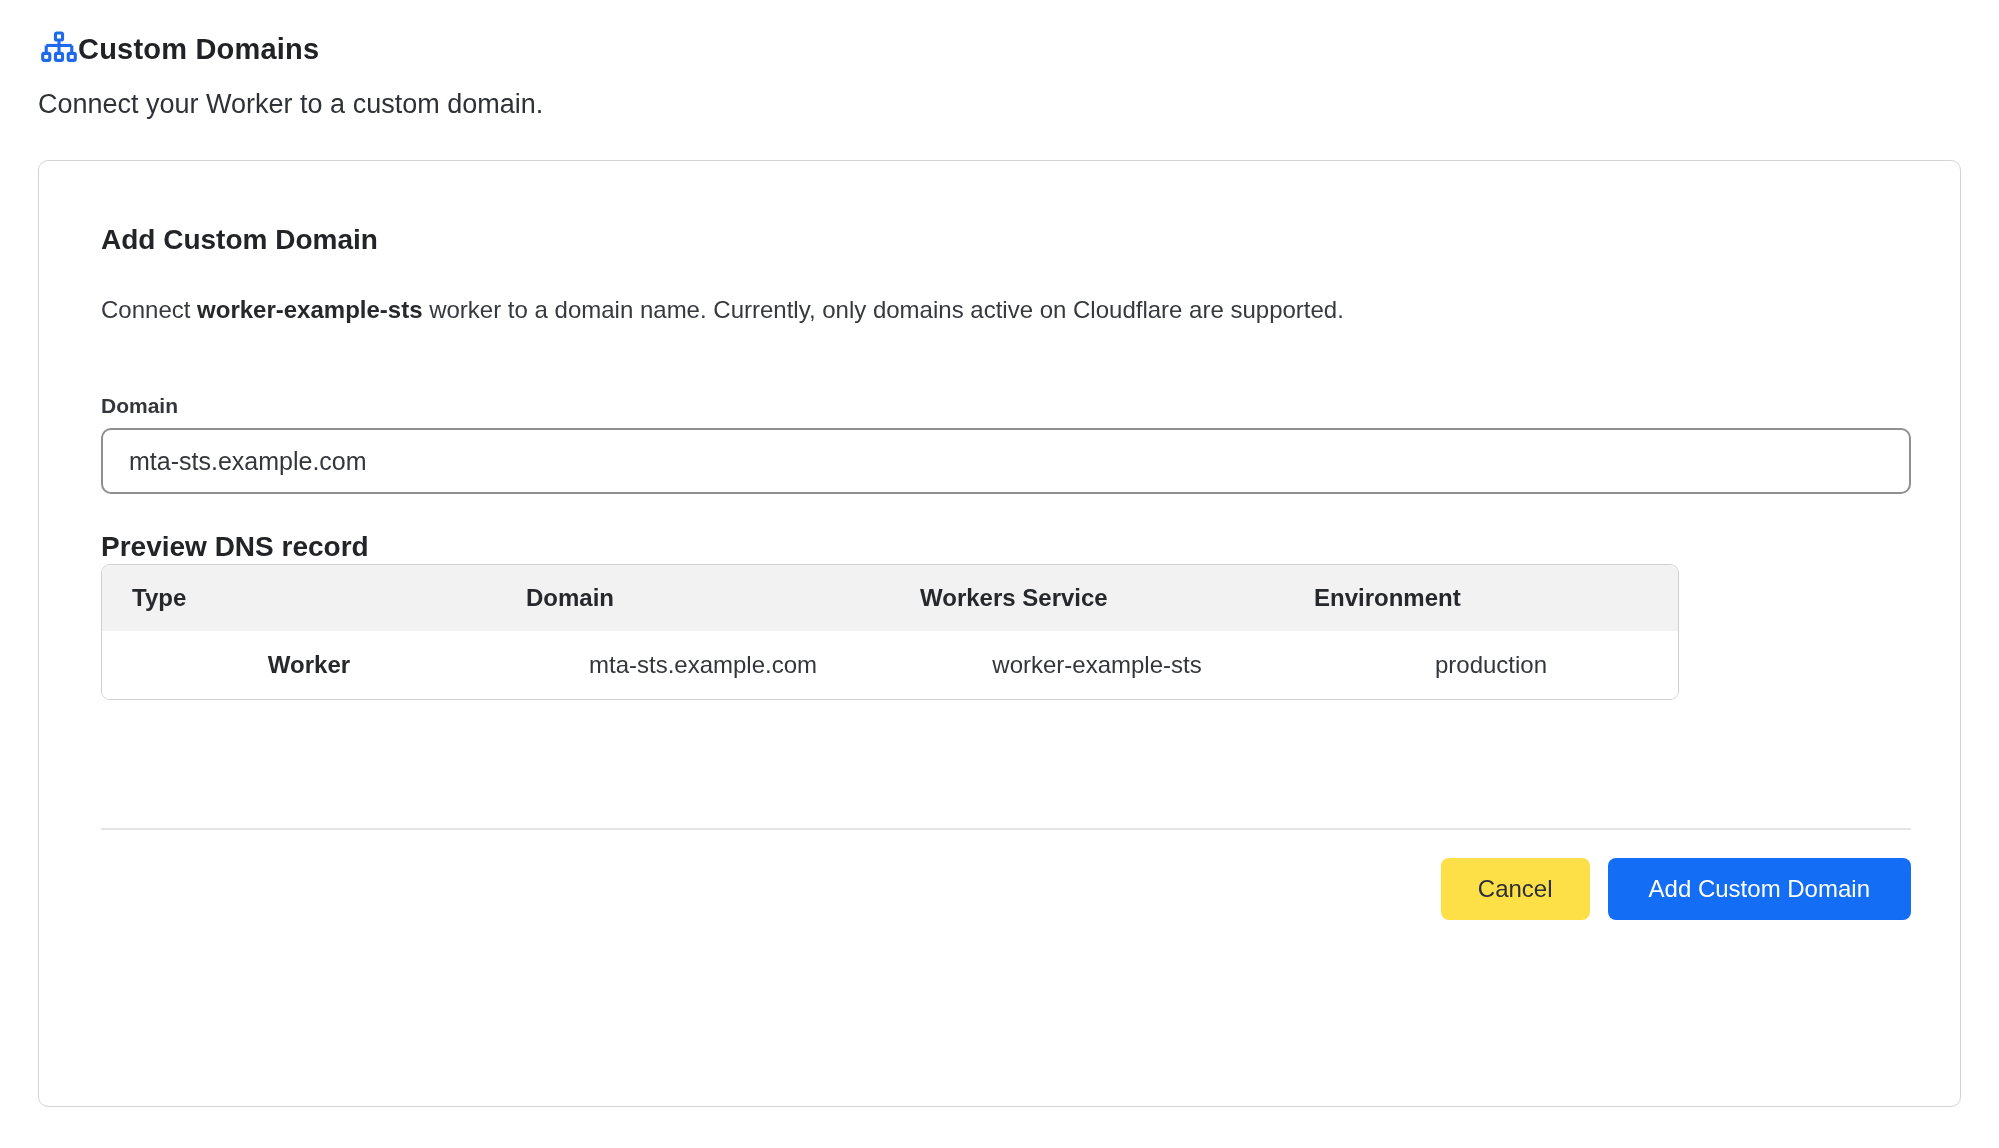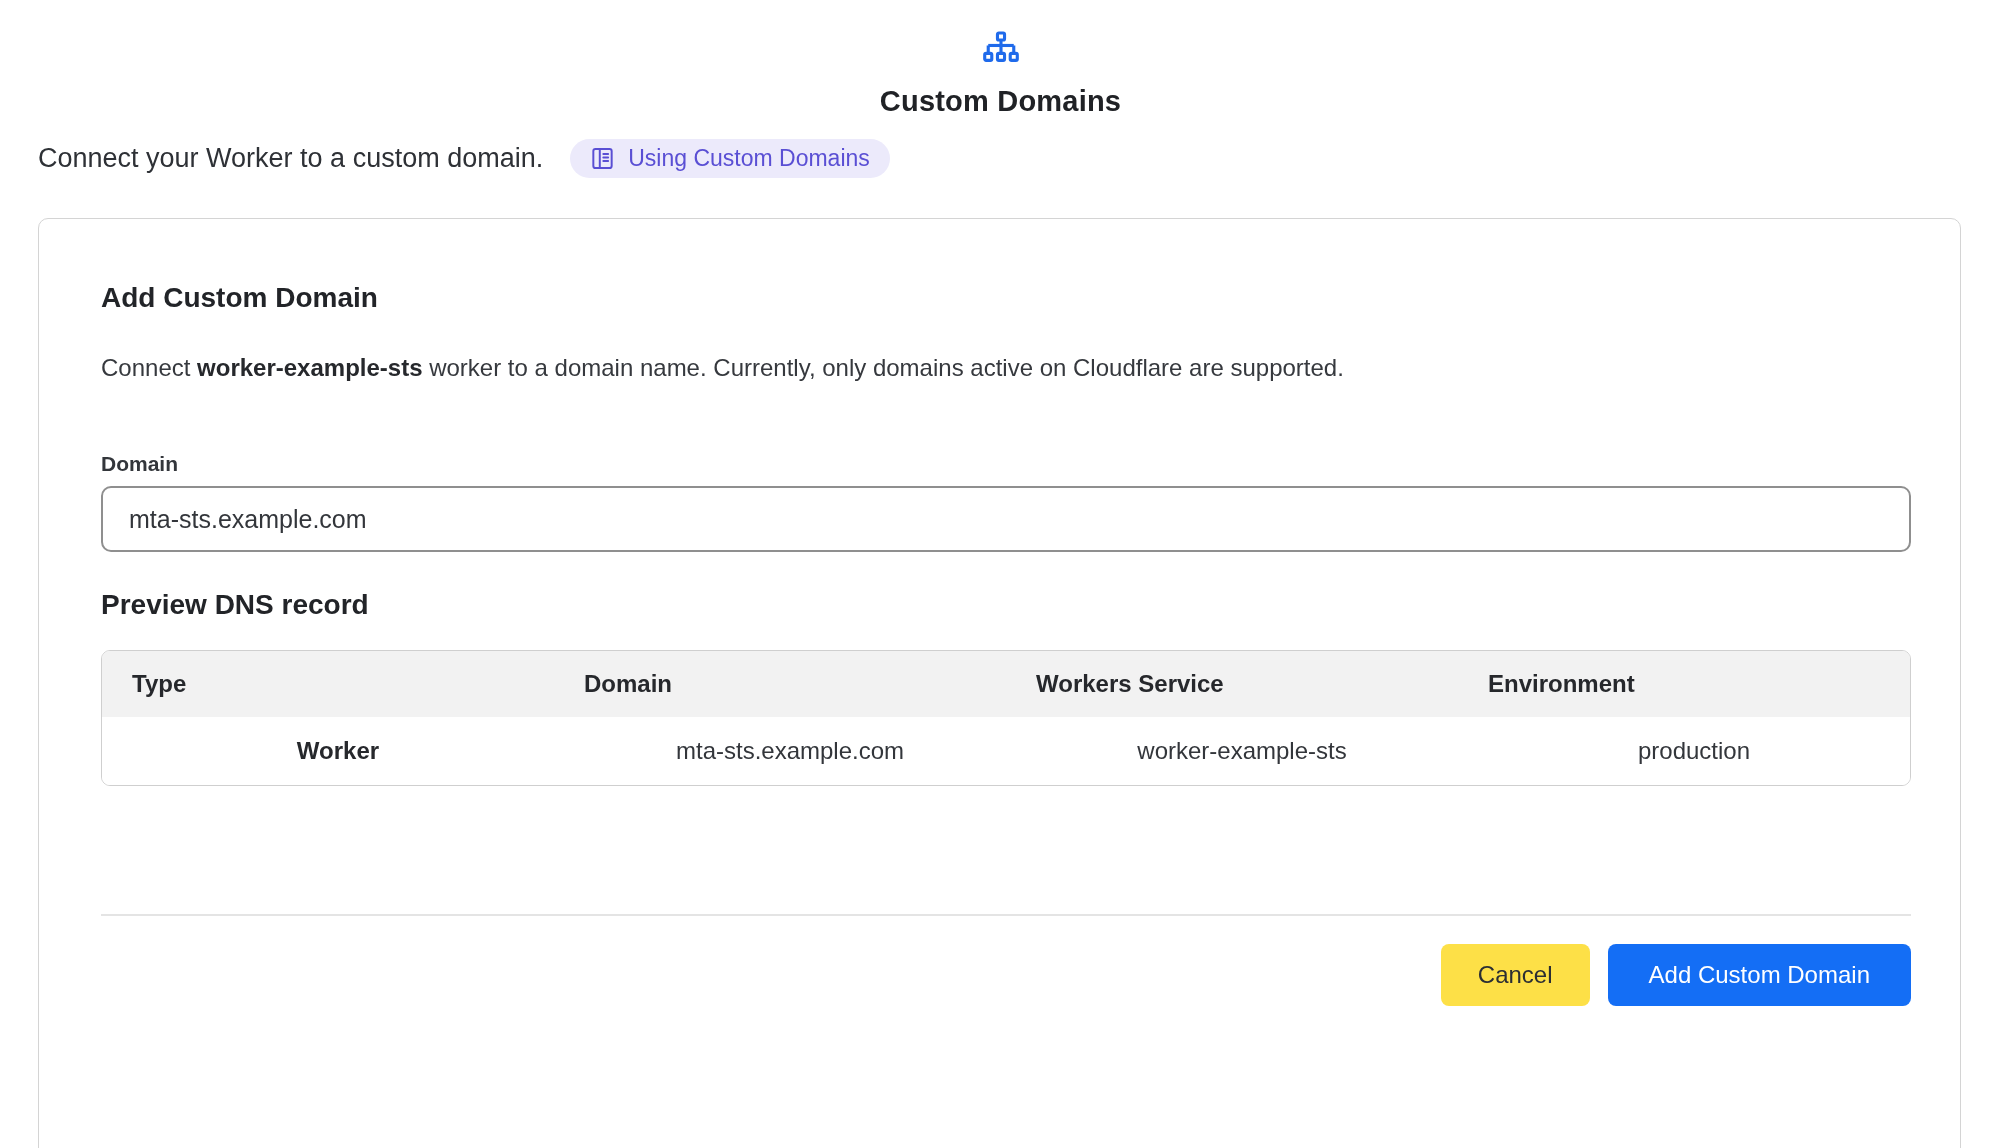--- a/index.html
+++ b/index.html
@@ -12,23 +12,21 @@
     overflow: hidden;
   }
   .page {
     padding: 30px 38px 0 38px;
   }
 
   
   .title-row {
     display: flex;
     align-items: center;
-    gap: 17px;
     padding-left: 2px;
-    flex-direction: column;
   }
   .title-row .page-title {
     font-size: 29px;
     font-weight: 700;
     color: #202226;
     letter-spacing: 0.2px;
   }
   .sitemap-icon { width: 38px; height: 38px; display: block; }
 
   .subtitle-row {
@@ -107,22 +105,21 @@
   .preview-desc {
     margin-top: 27px;
     font-size: 24px;
     color: #36393e;
     line-height: 39px;
     max-width: 1470px;
   }
 
   
   .dns-table {
-    margin-top: 28px;
-    width: 1810px;
+    width: 1578px;
     border-collapse: separate;
     border-spacing: 0;
     border: 1.5px solid #cfcfcf;
     border-radius: 9px;
     overflow: hidden;
     font-size: 24px;
   }
   .dns-table th {
     background: #f2f2f2;
     text-align: left;
@@ -189,28 +186,20 @@
       <path d="M4.6 11.4 L4.6 17.2 M14 11.4 L14 17.2 M23.4 11.4 L23.4 17.2"></path>
       <rect x="2" y="17.2" width="5.2" height="5.2" rx="1"></rect>
       <rect x="11.4" y="17.2" width="5.2" height="5.2" rx="1"></rect>
       <rect x="20.8" y="17.2" width="5.2" height="5.2" rx="1"></rect>
     </svg>
     <span class="page-title">Custom Domains</span>
   </div>
 
   <div class="subtitle-row">
     <span class="subtitle">Connect your Worker to a custom domain.</span>
-    <button class="docs-badge">
-      <svg class="book-icon" viewBox="0 0 24 24" fill="none" stroke="#5a4fd4" stroke-width="1.9" stroke-linecap="round">
-        <rect x="3.2" y="2.8" width="17.6" height="18.4" rx="2"></rect>
-        <path d="M9.4 2.8 L9.4 21.2"></path>
-        <path d="M12.8 7.6 L17.4 7.6 M12.8 11 L17.4 11 M12.8 14.4 L17.4 14.4"></path>
-      </svg>
-      <span>Using Custom Domains</span>
-    </button>
   </div>
 
   <div class="card">
 
     <div class="section-heading">Add Custom Domain</div>
 
     <p class="intro"><span>Connect </span><b>worker-example-sts</b><span> worker to a domain name. Currently, only domains active on Cloudflare are supported.</span></p>
 
     <div class="field-label">Domain</div>
     <input class="domain-input" type="text" value="mta-sts.example.com" style="">

